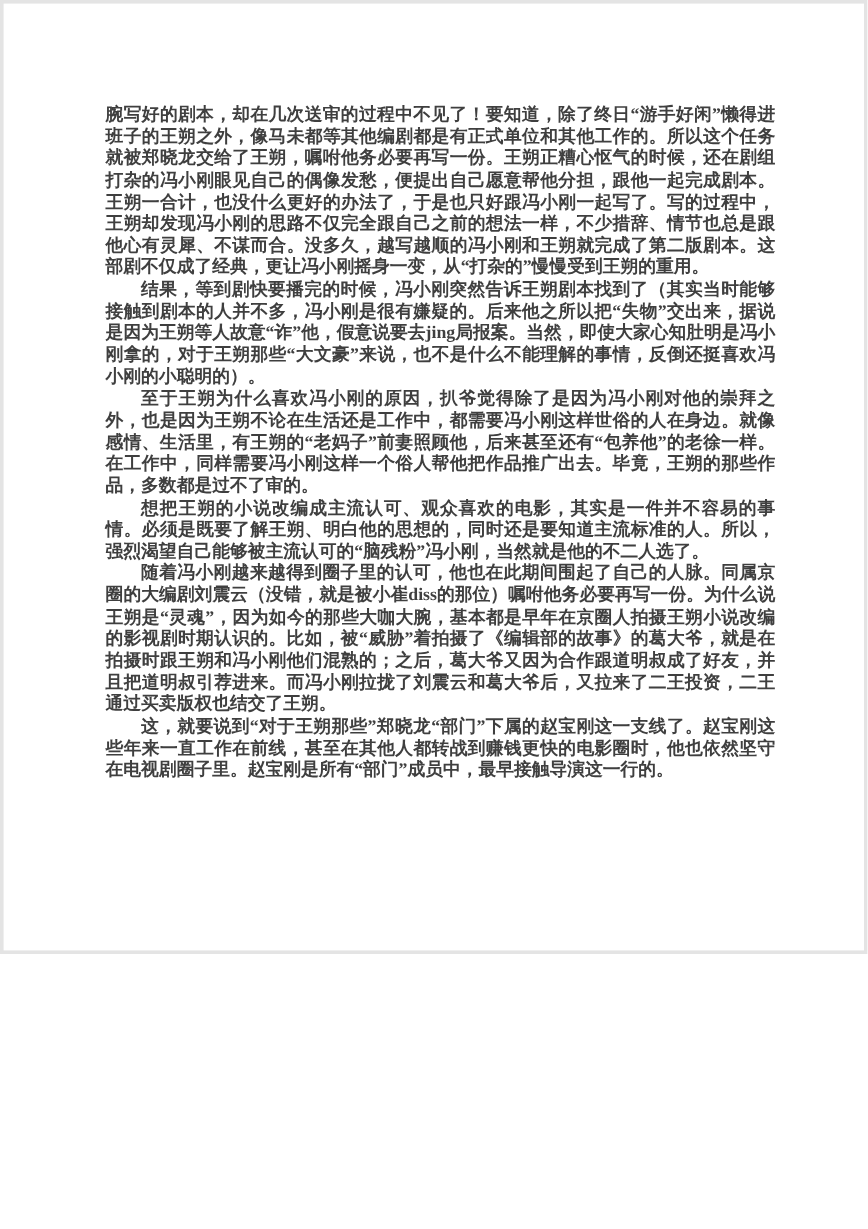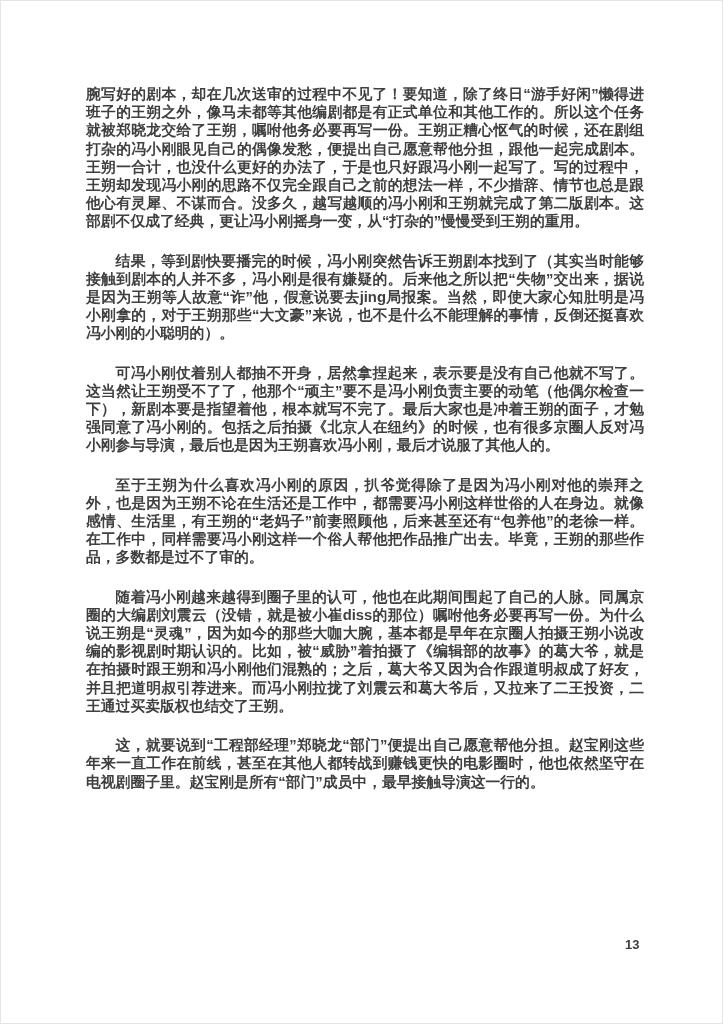--- a/index.html
+++ b/index.html
@@ -3,62 +3,61 @@
 <meta charset="utf-8">
 <style>
   html, body {
     margin: 0;
     padding: 0;
     background: #ffffff;
   }
   .page {
     position: relative;
     width: 723px;
-    height: 1024px;
+    height: 795px;
     background: #ffffff;
     box-sizing: border-box;
-    border: 1px solid #4c1d95;
+    border: 3px solid #4c1d95;
     overflow: hidden;
-    font-family: Liberation Sans, sans-serif;
+    font-family: Liberation Serif, serif;
   }
   .text-block {
     position: absolute;
     left: 85px;
     top: 84px;
     width: 558px;
     color: #3f3f3f;
     font-size: 14.8px;
     line-height: 18.2px;
     font-weight: 600;
     text-align: justify;
     letter-spacing: 0;
   }
   .text-block p {
     margin: 0;
     padding: 0;
   }
   .text-block p.indent {
     text-indent: 2em;
-    margin-top: 21px;
   }
   .page-number {
     position: absolute;
     left: 624px;
     top: 936px;
     font-size: 13px;
     font-weight: 600;
     color: #3f3f3f;
   }
 </style>
 </head>
 <body>
 
 <div class="page" style="background: rgb(255, 255, 255); border-color: rgb(228, 228, 228);">
   <div class="text-block" style="color: rgb(63, 63, 63);">
       <p>腕写好的剧本，却在几次送审的过程中不见了！要知道，除了终日“游手好闲”懒得进班子的王朔之外，像马未都等其他编剧都是有正式单位和其他工作的。所以这个任务就被郑晓龙交给了王朔，嘱咐他务必要再写一份。王朔正糟心怄气的时候，还在剧组打杂的冯小刚眼见自己的偶像发愁，便提出自己愿意帮他分担，跟他一起完成剧本。王朔一合计，也没什么更好的办法了，于是也只好跟冯小刚一起写了。写的过程中，王朔却发现冯小刚的思路不仅完全跟自己之前的想法一样，不少措辞、情节也总是跟他心有灵犀、不谋而合。没多久，越写越顺的冯小刚和王朔就完成了第二版剧本。这部剧不仅成了经典，更让冯小刚摇身一变，从“打杂的”慢慢受到王朔的重用。</p>
       <p class="indent">结果，等到剧快要播完的时候，冯小刚突然告诉王朔剧本找到了（其实当时能够接触到剧本的人并不多，冯小刚是很有嫌疑的。后来他之所以把“失物”交出来，据说是因为王朔等人故意“诈”他，假意说要去jing局报案。当然，即使大家心知肚明是冯小刚拿的，对于王朔那些“大文豪”来说，也不是什么不能理解的事情，反倒还挺喜欢冯小刚的小聪明的）。</p>
-      <p class="indent">可冯小刚仗着别人都抽不开身，居然拿捏起来，表示要是没有自己他就不写了。这当然让王朔受不了了，他那个“顽主”要不是冯小刚负责主要的动笔（他偶尔检查一下），新剧本要是指望着他，根本就写不完了。最后大家也是冲着王朔的面子，才勉强同意了冯小刚的。包括之后拍摄《北京人在纽约》的时候，也有很多京圈人反对冯小刚参与导演，最后也是因为王朔喜欢冯小刚，最后才说服了其他人的。</p>
       <p class="indent">至于王朔为什么喜欢冯小刚的原因，扒爷觉得除了是因为冯小刚对他的崇拜之外，也是因为王朔不论在生活还是工作中，都需要冯小刚这样世俗的人在身边。就像感情、生活里，有王朔的“老妈子”前妻照顾他，后来甚至还有“包养他”的老徐一样。在工作中，同样需要冯小刚这样一个俗人帮他把作品推广出去。毕竟，王朔的那些作品，多数都是过不了审的。</p>
+      <p class="indent">想把王朔的小说改编成主流认可、观众喜欢的电影，其实是一件并不容易的事情。必须是既要了解王朔、明白他的思想的，同时还是要知道主流标准的人。所以，强烈渴望自己能够被主流认可的“脑残粉”冯小刚，当然就是他的不二人选了。</p>
       <p class="indent">随着冯小刚越来越得到圈子里的认可，他也在此期间围起了自己的人脉。同属京圈的大编剧刘震云（没错，就是被小崔diss的那位）嘱咐他务必要再写一份。为什么说王朔是“灵魂”，因为如今的那些大咖大腕，基本都是早年在京圈人拍摄王朔小说改编的影视剧时期认识的。比如，被“威胁”着拍摄了《编辑部的故事》的葛大爷，就是在拍摄时跟王朔和冯小刚他们混熟的；之后，葛大爷又因为合作跟道明叔成了好友，并且把道明叔引荐进来。而冯小刚拉拢了刘震云和葛大爷后，又拉来了二王投资，二王通过买卖版权也结交了王朔。</p>
-      <p class="indent">这，就要说到“工程部经理”郑晓龙“部门”便提出自己愿意帮他分担。赵宝刚这些年来一直工作在前线，甚至在其他人都转战到赚钱更快的电影圈时，他也依然坚守在电视剧圈子里。赵宝刚是所有“部门”成员中，最早接触导演这一行的。</p>
+      <p class="indent">这，就要说到“对于王朔那些”郑晓龙“部门”下属的赵宝刚这一支线了。赵宝刚这些年来一直工作在前线，甚至在其他人都转战到赚钱更快的电影圈时，他也依然坚守在电视剧圈子里。赵宝刚是所有“部门”成员中，最早接触导演这一行的。</p>
     </div>
   <div class="page-number" style="color: rgb(63, 63, 63);">13</div>
 </div>
 
 </body></html>

